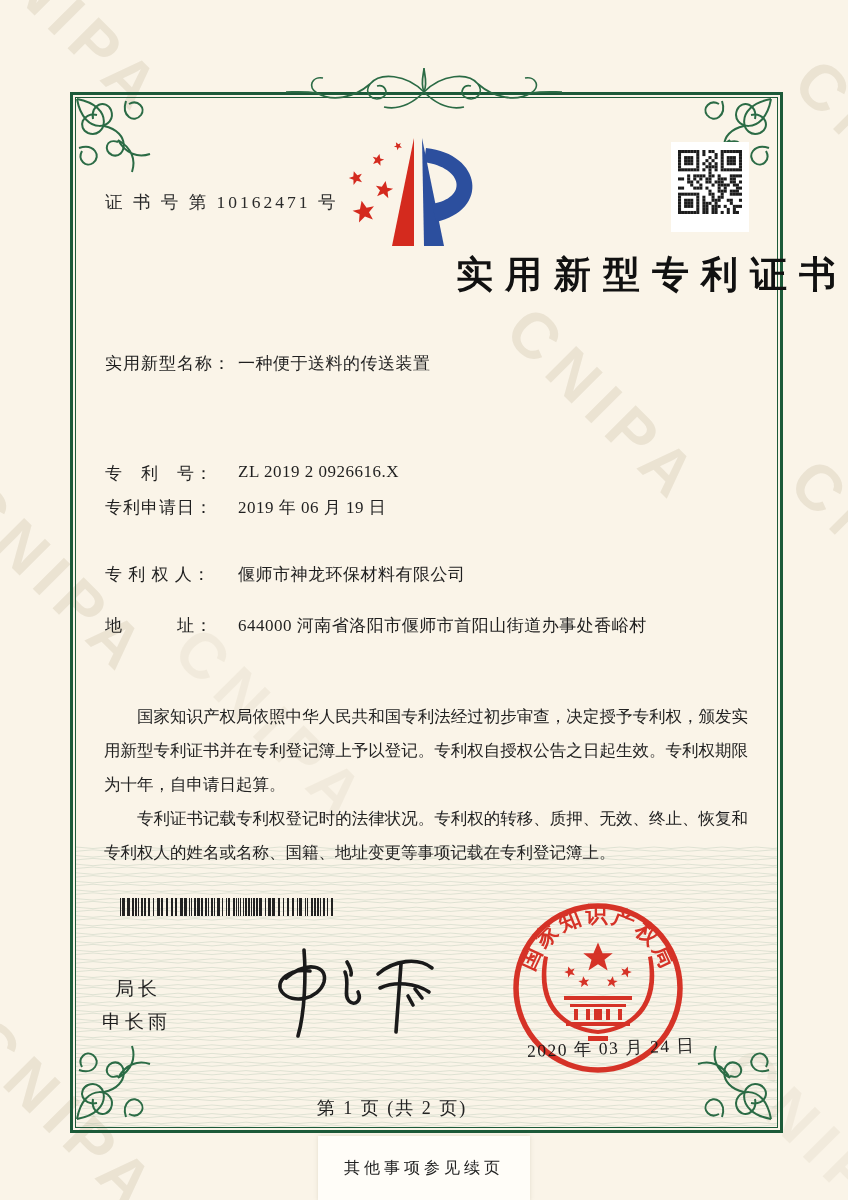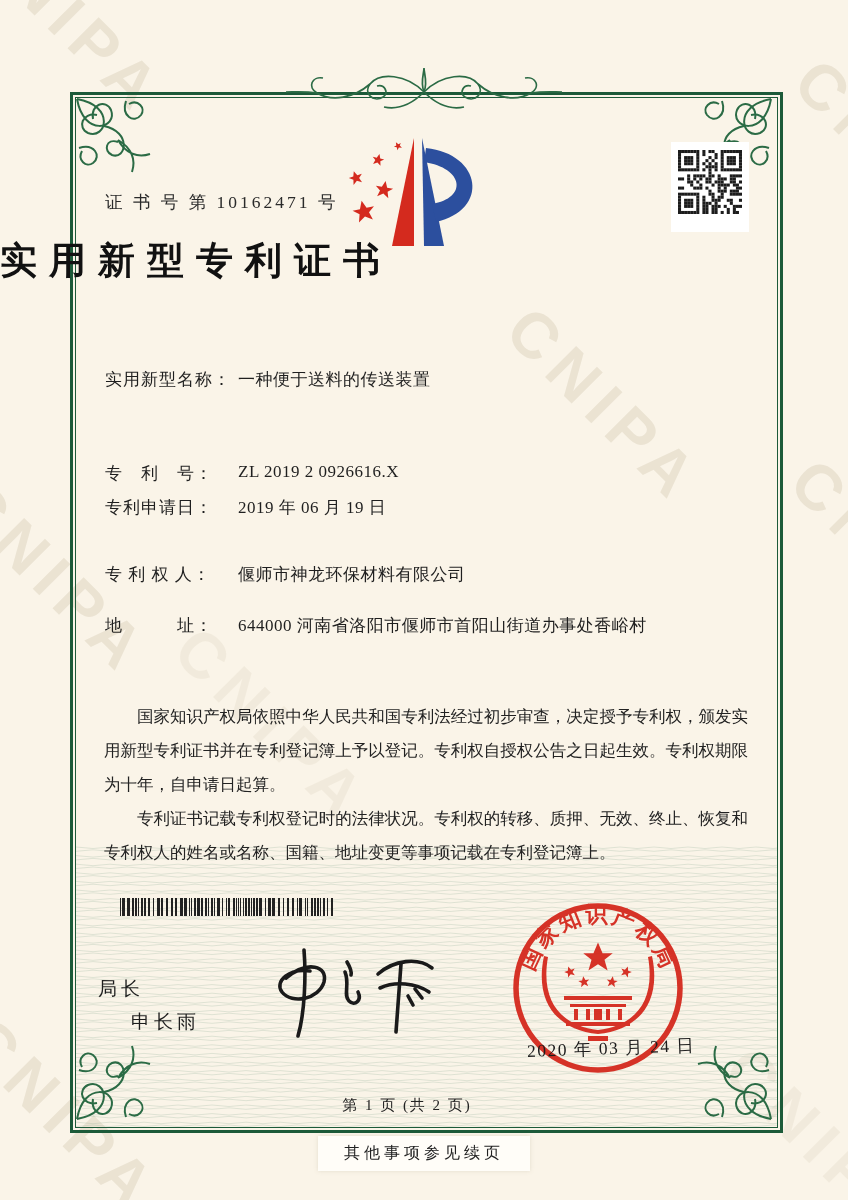--- a/index.html
+++ b/index.html
@@ -27,49 +27,49 @@
   .corner-orn.bl { left:74px;  top:1036px; transform:scaleY(-1); }
   .corner-orn.br { left:688px; top:1036px; transform:scale(-1,-1); }
   .top-orn { position:absolute; left:284px; top:66px; width:280px; height:52px; }
 
   .cert-no { position:absolute; left:105px; top:146px; font-size:17.5px; letter-spacing:3px; color:#2a2a2a;margin-top:44px; }
   .logo { position:absolute; left:332px; top:136px; width:170px; height:112px; }
   .qr-box { position:absolute; left:671px; top:142px; width:78px; height:90px; background:#ffffff; }
   .qr-box svg { position:absolute; left:7px; top:8px; }
   .qr-box rect { fill:#1c1c1c; }
 
-  .title { position:absolute; left:0; top:236px; width:100%; text-align:left;
+  .title { position:absolute; left:0; top:250px; width:100%; text-align:right;
            font-size:37px; font-weight:bold; letter-spacing:12px; color:#111; }
 
   .frow { position:absolute; left:105px; width:645px; font-size:17px; white-space:nowrap; }
   .flabel { display:inline-block; width:133px; letter-spacing:1px; vertical-align:top; }
   .fvalue { letter-spacing:.5px; }
   .grant-pair { position:absolute; left:372px; top:0; white-space:nowrap; }
   .grant-pair .glabel { letter-spacing:1px; }
 
   .paras { position:absolute; left:104px; top:700px; width:644px;
            font-size:16.5px; line-height:34px; text-align:justify; color:#222; }
   .paras p { margin:0; text-indent:2em; }
 
   .barcode { position:absolute; left:120px; top:898px; }
   .barcode rect { fill:#222; }
 
-  .bureau-title { position:absolute; left:98px; top:976px;  font-family:Liberation Sans, sans-serif; font-size:19px; letter-spacing:4px; color:#1d1d1d; }
-  .bureau-name  { position:absolute; left:131px; top:1009px; font-family:"Liberation Sans", sans-serif; font-size:19px; letter-spacing:4px; color:#1d1d1d; }
+  .bureau-title { position:absolute; left:115px; top:976px;  font-family:Liberation Sans, sans-serif; font-size:19px; letter-spacing:4px; color:#1d1d1d; }
+  .bureau-name  { position:absolute; left:102px; top:1009px; font-family:"Liberation Sans", sans-serif; font-size:19px; letter-spacing:4px; color:#1d1d1d; }
   .sig { position:absolute; left:248px; top:942px; width:200px; height:100px; }
   .sig path { fill:none; stroke:#1a1a1a; stroke-width:3.6; stroke-linecap:round; stroke-linejoin:round; }
 
   .seal { position:absolute; left:508px; top:898px; width:180px; height:180px; opacity:.94; }
   .seal-date { position:absolute; left:527px; top:1036px; font-size:17.5px; letter-spacing:1.5px;
                color:#1c1c1c; transform:rotate(-2deg); white-space:nowrap; }
 
-  .page-info { position:absolute; left:15px; top:1096px; width:784px; text-align:center;
-               font-size:15px; letter-spacing:2px; color:#222; }
+  .page-info { position:absolute; left:0; top:1096px; width:784px; text-align:center;
+               font-size:18px; letter-spacing:2px; color:#222; }
   .continuation { position:absolute; left:50%; top:1136px; transform:translateX(-50%);
-                  background:#fffdf8; padding:7px 26px; font-size:16px; letter-spacing:4px; color:#222;
+                  background:#fffdf8; padding:22px 26px; font-size:16px; letter-spacing:4px; color:#222;
                   box-shadow:0 0 4px rgba(160,150,120,.25); }
 </style>
 </head>
 <body>
 
 <div class="page">
 
   <span class="wm" style="left:-55px; top:-20px;">CNIPA</span>
   <span class="wm" style="left:770px; top:120px;">CNIPA</span>
   <span class="wm" style="left:482px; top:368px;">CNIPA</span>
@@ -451,21 +451,21 @@
         <rect x="36" y="60" width="3" height="3"></rect>
         <rect x="42" y="60" width="3" height="3"></rect>
         <rect x="48" y="60" width="3" height="3"></rect>
         <rect x="54" y="60" width="3" height="3"></rect>
         <rect x="57" y="60" width="3" height="3"></rect>
       </svg>
   </div>
 
   <div class="title">实用新型专利证书</div>
 
-  <div class="frow" style="top:368px">
+  <div class="frow" style="top:352px">
     <span class="flabel">实用新型名称：</span><span class="fvalue">一种便于送料的传送装置</span>
   </div>
   <div class="frow" style="top:462px">
     <span class="flabel">专　利　号：</span><span class="fvalue">ZL 2019 2 0926616.X</span>
   </div>
   <div class="frow" style="top:496px">
     <span class="flabel">专利申请日：</span><span class="fvalue">2019 年 06 月 19 日</span>
   </div>
   <div class="frow" style="top:563px">
     <span class="flabel">专 利 权 人：</span><span class="fvalue">偃师市神龙环保材料有限公司</span>

